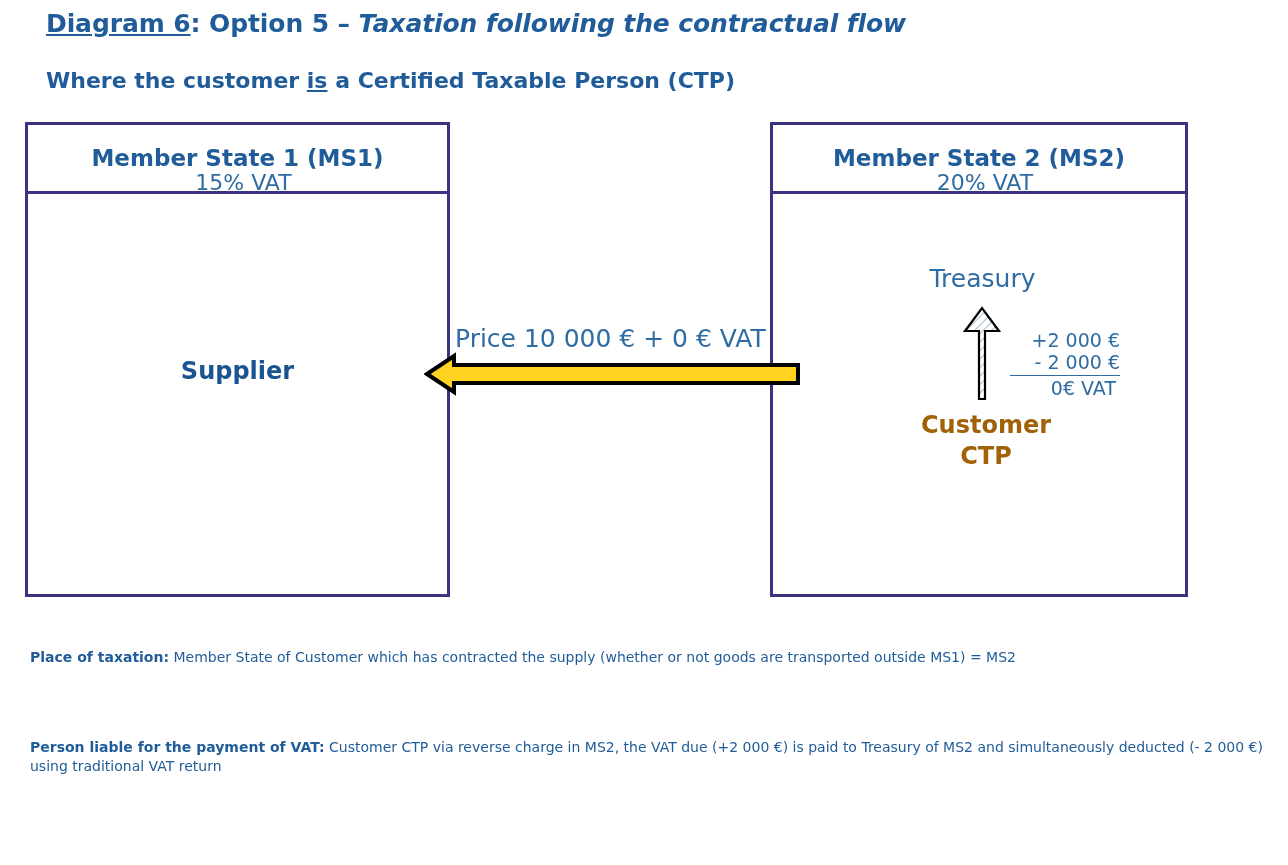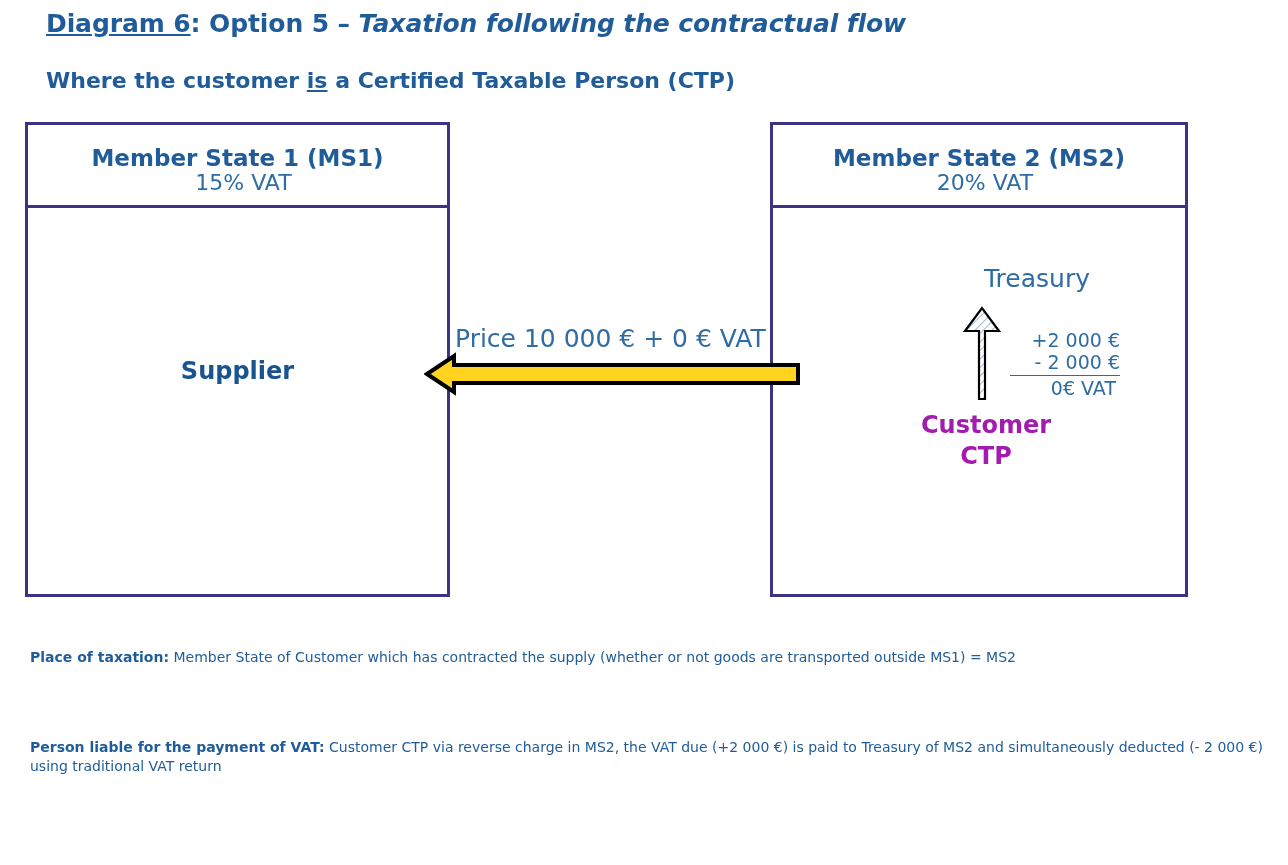--- a/index.html
+++ b/index.html
@@ -50,21 +50,21 @@
     background: #ffffff;
   }
   #ms1-box { left: 25px;  top: 122px; width: 425px; height: 475px; }
   #ms2-box { left: 770px; top: 122px; width: 418px; height: 475px; padding-left: 8px; }
 
   .ms-header {
     position: absolute;
     left: 0;
     top: 0;
     width: 100%;
-    height: 83px;
+    height: 69px;
     border-bottom: 3px solid #3b3483;
     box-sizing: border-box;
     text-align: center;
   }
   .ms-title {
     font-size: 23px;
     font-weight: bold;
     color: #1f5c99;
     margin-top: 21px;
     line-height: 1.05;
@@ -108,21 +108,21 @@
     width: 376px;
     height: 44px;
   }
 
   
   #treasury-label {
     position: absolute;
     left: 875px;
     top: 264px;
     width: 215px;
-    text-align: right;
+    text-align: center;
     font-size: 25px;
     font-weight: normal;
     color: #2e6ca3;
   }
 
   #vat-arrow {
     position: absolute;
     left: 957px;
     top: 305px;
     width: 50px;
@@ -152,21 +152,21 @@
   }
 
   #customer-label {
     position: absolute;
     left: 880px;
     top: 410px;
     width: 212px;
     text-align: center;
     font-size: 24px;
     font-weight: bold;
-    color: #a21caf;
+    color: #a16207;
     line-height: 1.28;
   }
 
   
   .note {
     position: absolute;
     left: 16px;
     width: 1240px;
     font-size: 14px;
     color: #1f5c99;

